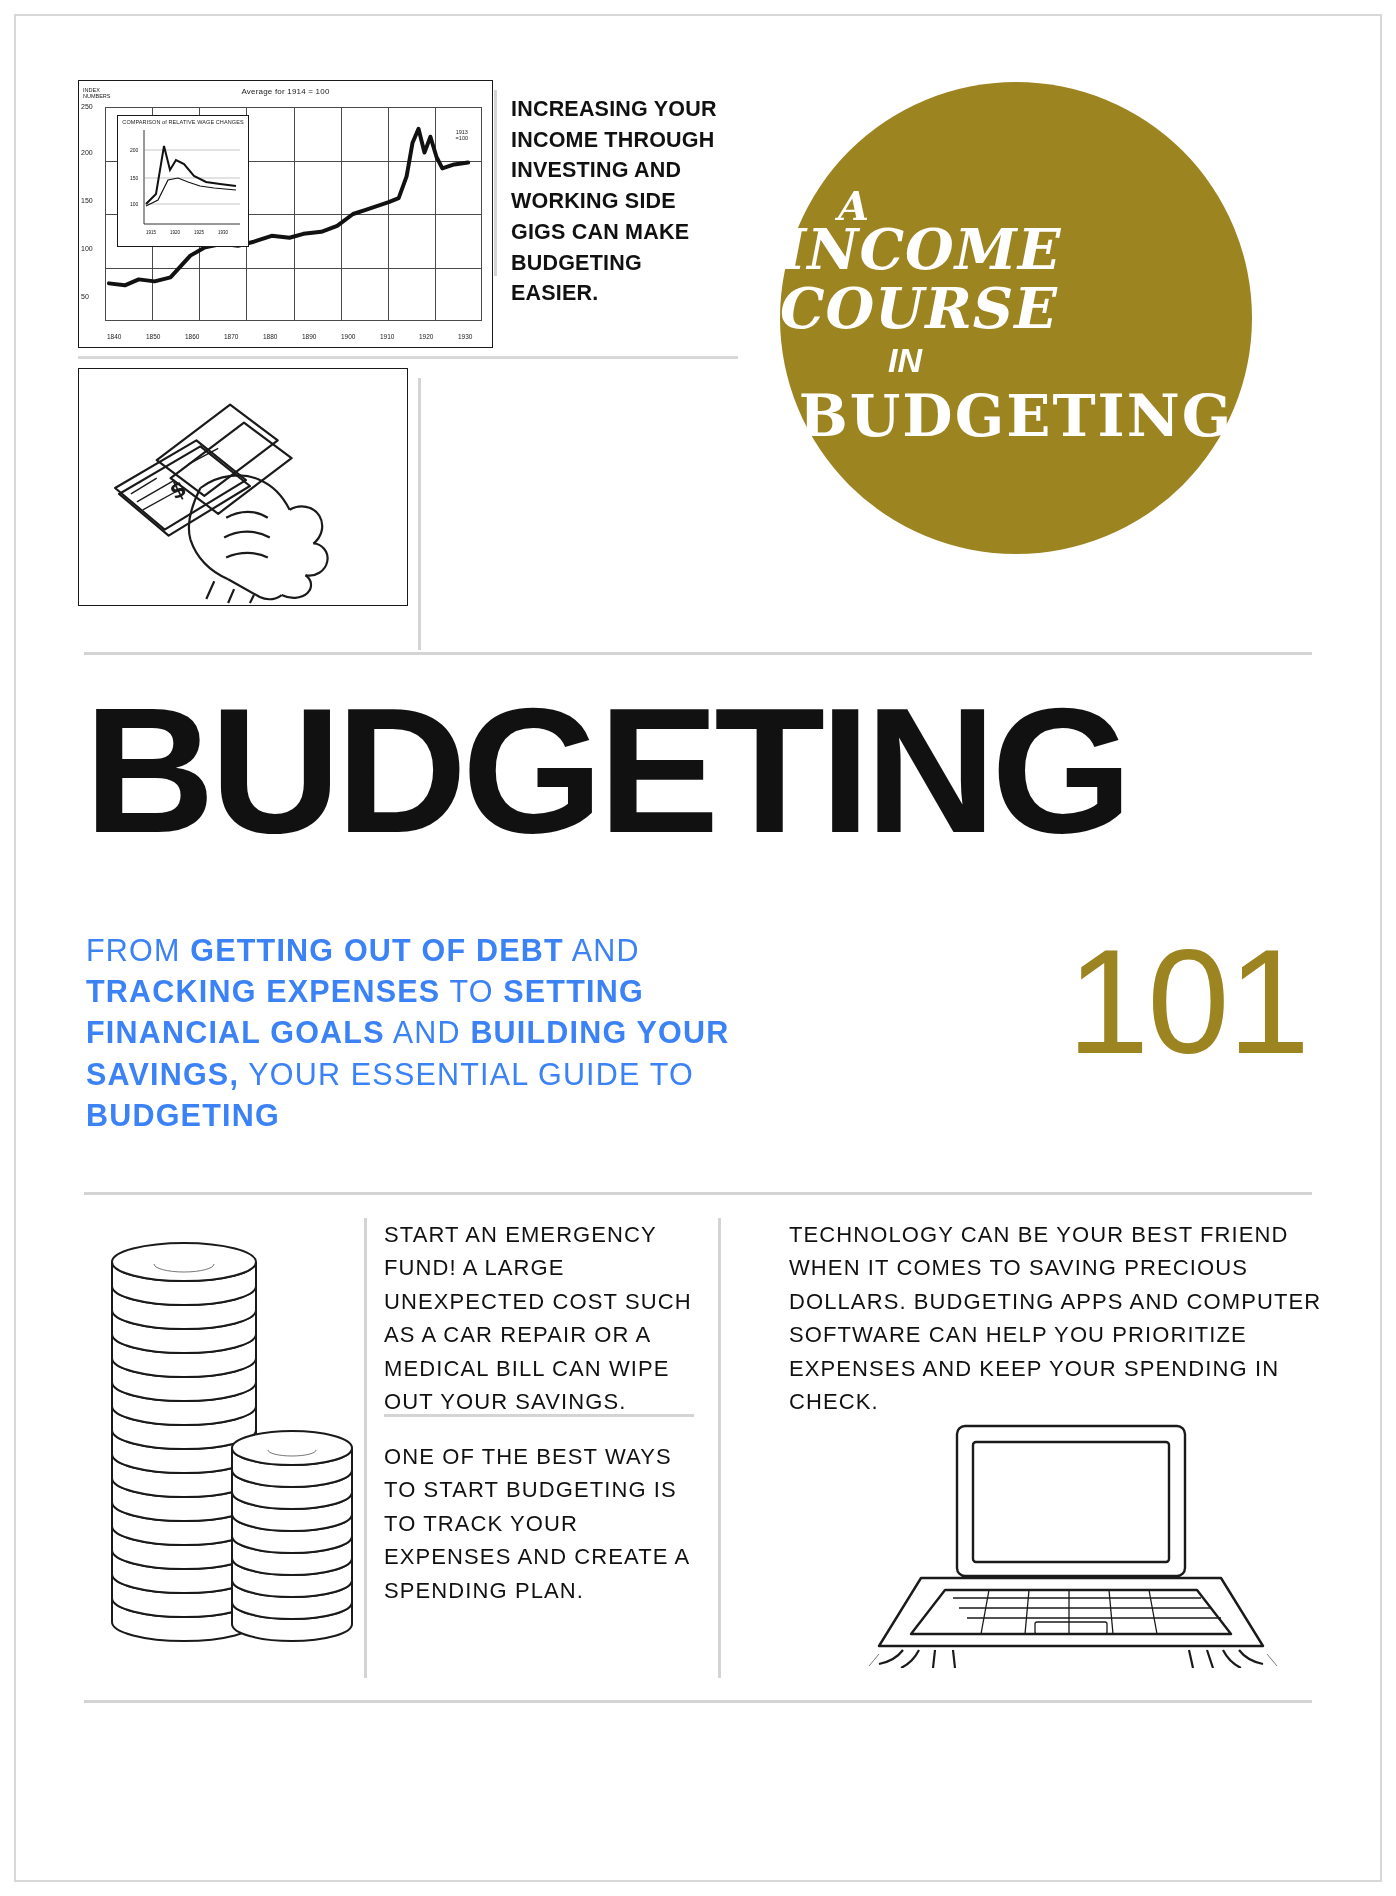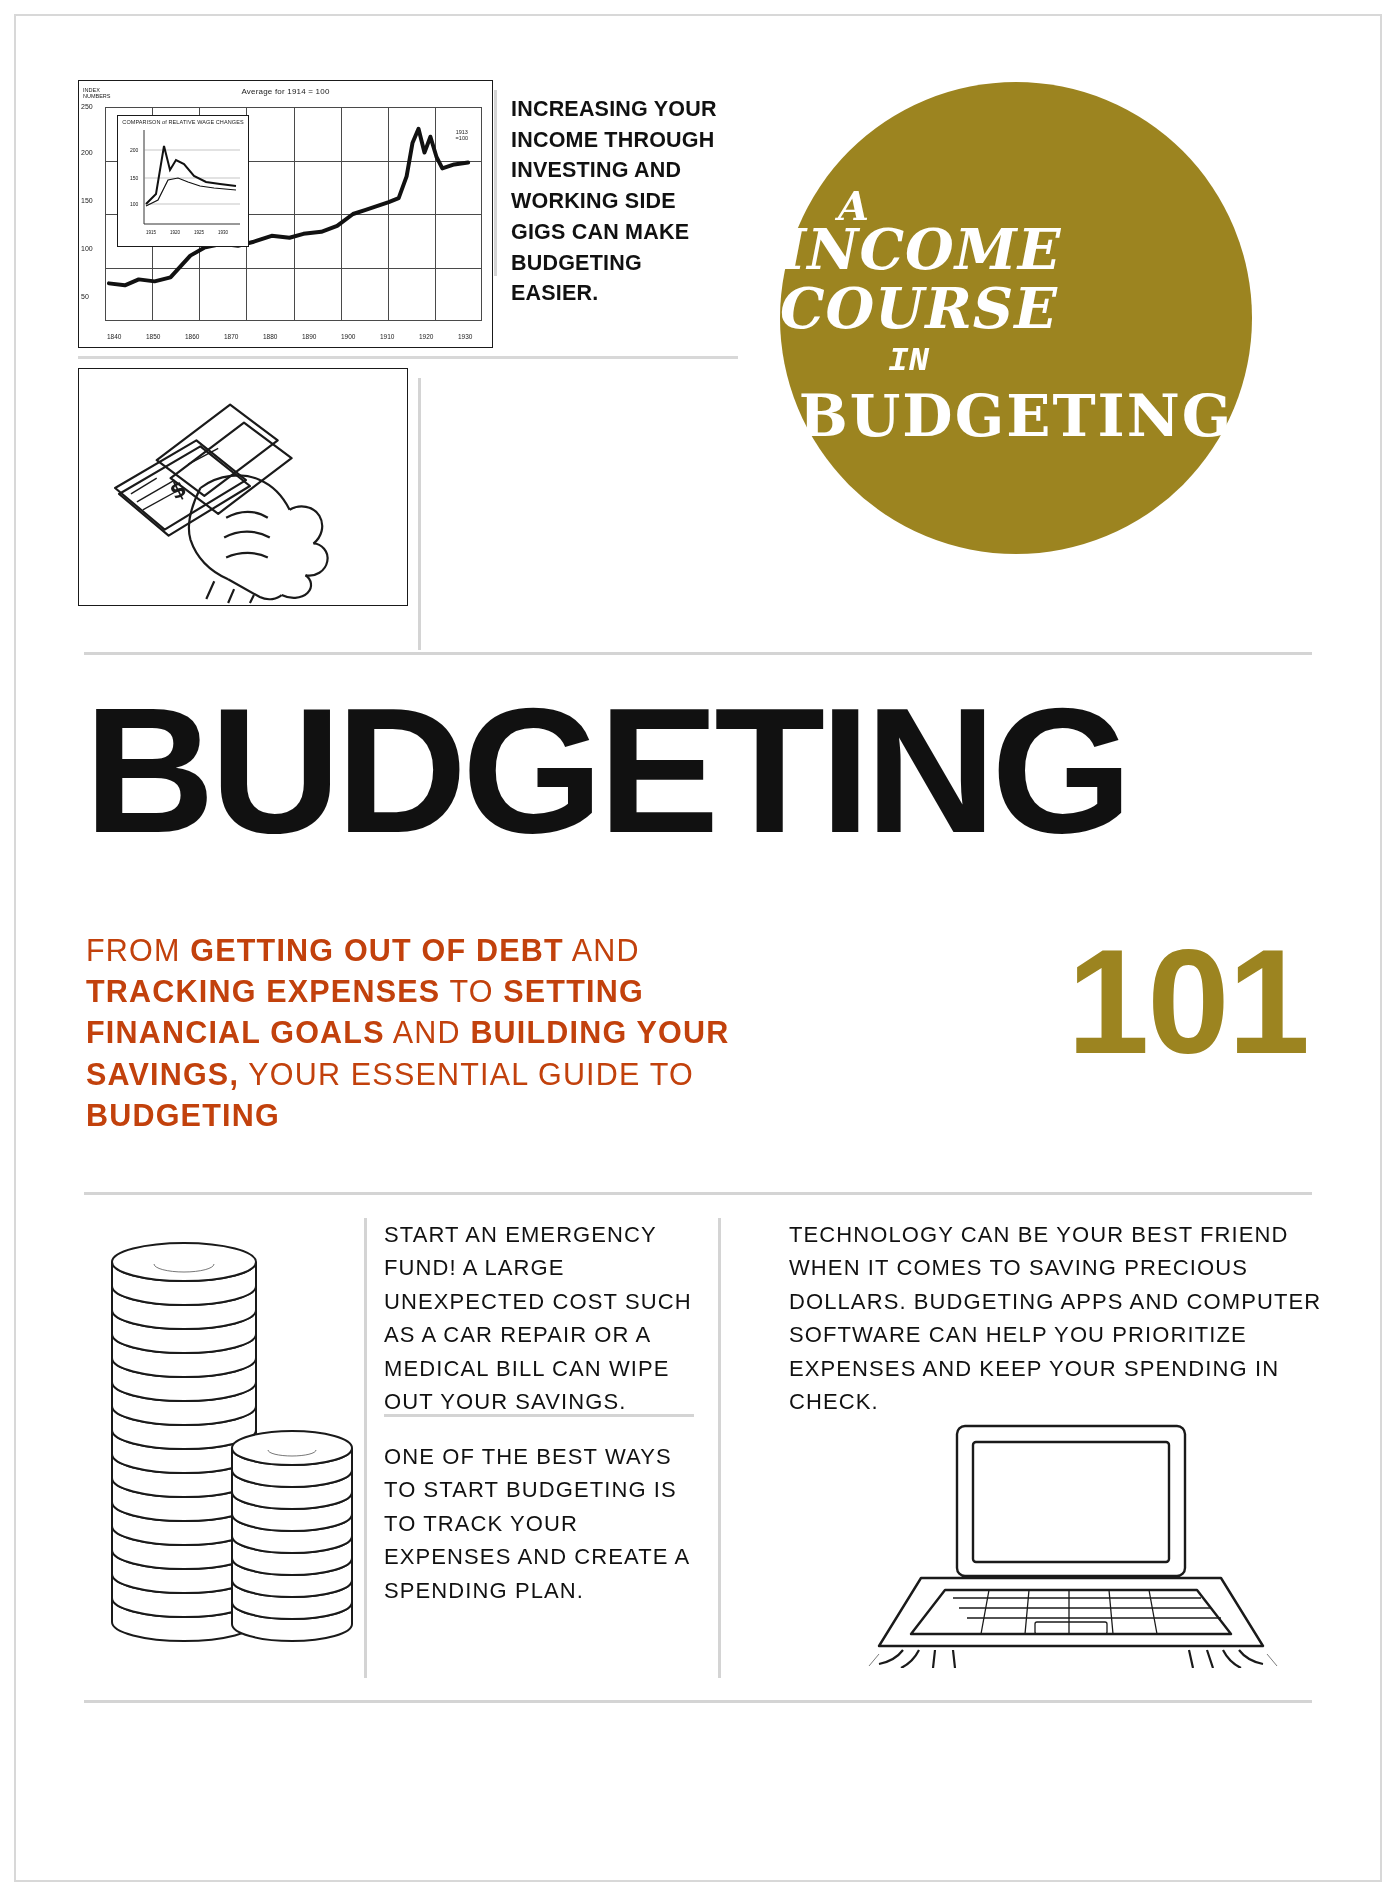--- a/index.html
+++ b/index.html
@@ -190,21 +190,21 @@
   }
   .gc-crash {
     font-family: "DejaVu Serif", serif;
     font-style: italic;
     font-weight: 700;
     font-size: 56px;
     letter-spacing: 1px;
     line-height: 1.05;
   }
   .gc-in {
-    font-family: Liberation Mono, monospace;
+    font-family: Liberation Sans, sans-serif;
     font-style: italic;
     font-size: 34px;
     font-weight: 700;
     align-self: flex-start;
     margin-left: 108px;
     margin-top: 4px;
   }
   .gc-budgeting {
     font-family: "DejaVu Serif", serif;
     font-size: 58px;
@@ -233,31 +233,31 @@
     transform-origin: left center;
   }
   .subtitle {
     position: absolute;
     left: 86px;
     top: 930px;
     width: 720px;
     font-size: 30.5px;
     line-height: 1.35;
     letter-spacing: 1.2px;
-    color: #c2410c;
+    color: #3b82f6;
     text-transform: uppercase;
     font-weight: 400;
   }
   .subtitle b { font-weight: 700; }
   .number-101 {
     position: absolute;
     right: 88px;
     top: 928px;
     font-size: 148px;
-    font-weight: 700;
+    font-weight: 400;
     color: #9c8420;
     letter-spacing: -2px;
     line-height: 1;
   }
 
   
   .bottom {
     position: absolute;
     left: 84px;
     top: 1218px;

